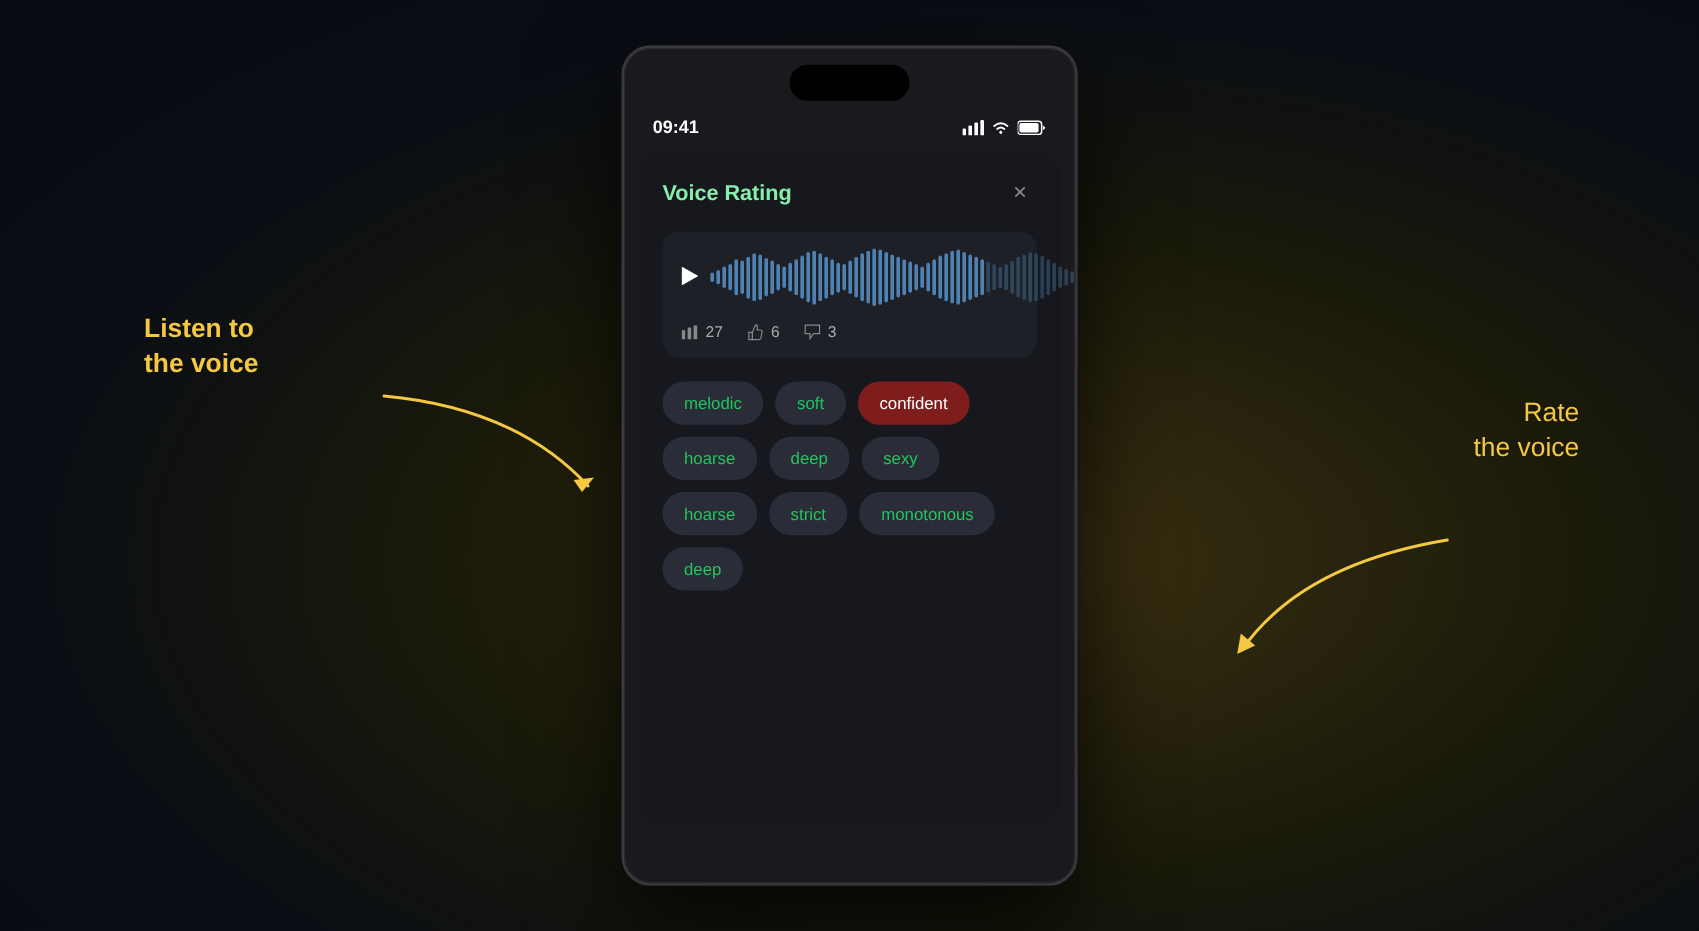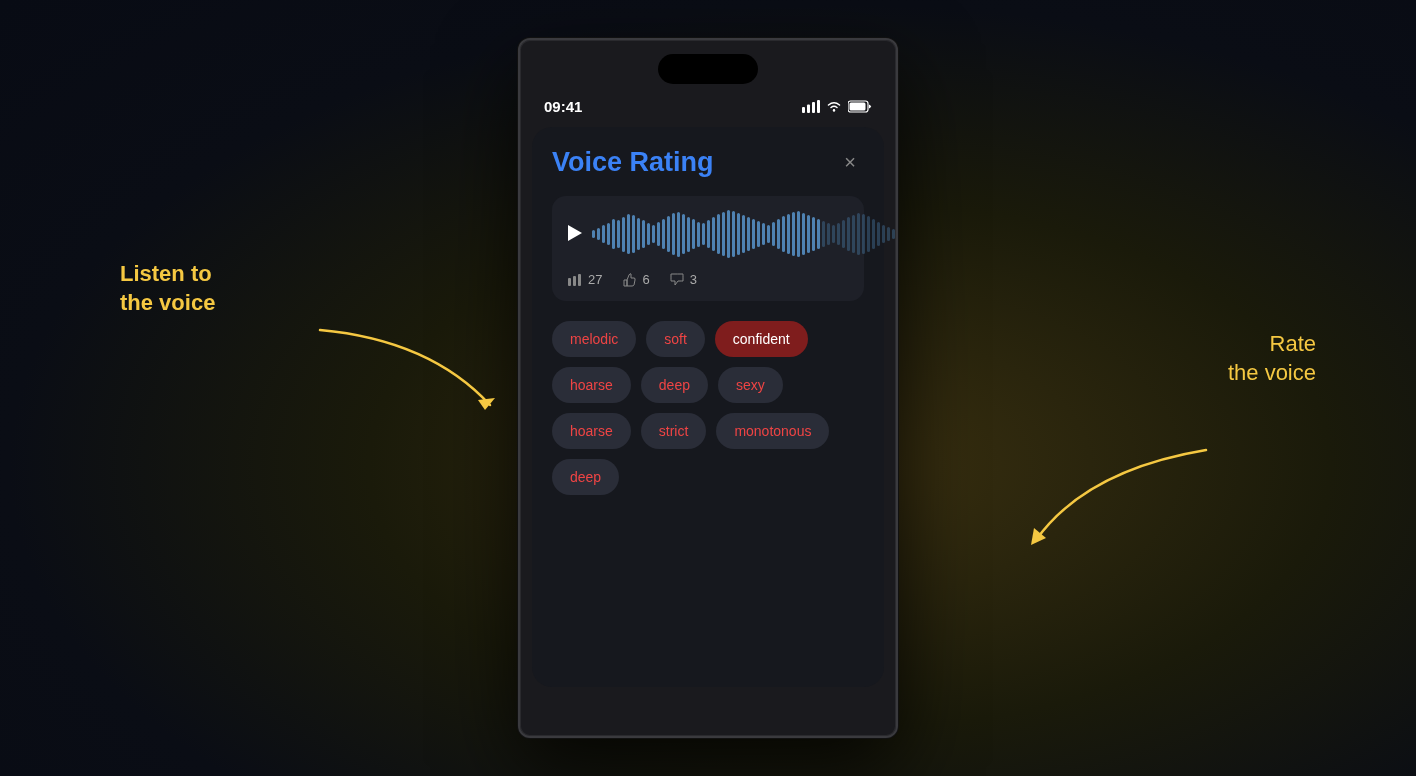--- a/index.html
+++ b/index.html
@@ -52,21 +52,21 @@
       right: 200px;
       top: 440px;
       z-index: 10;
     }
 
     
     .phone-frame {
       width: 380px;
       height: 700px;
       background: #1a1a1e;
-      border-radius: 12px;
+      border-radius: 24px;
       border: 2px solid #3a3a3e;
       position: relative;
       box-shadow:
         0 0 0 1px #111,
         0 30px 80px rgba(0,0,0,0.8),
         inset 0 0 0 1px #2a2a2e;
       overflow: hidden;
       z-index: 5;
     }
 
@@ -139,23 +139,23 @@
     }
 
     .modal-header {
       display: flex;
       justify-content: space-between;
       align-items: center;
       margin-bottom: 18px;
     }
 
     .modal-title {
-      font-size: 27px;
+      font-size: 18px;
       font-weight: 700;
-      color: #3b82f6;
+      color: #86efac;
     }
 
     .close-btn {
       width: 28px;
       height: 28px;
       display: flex;
       align-items: center;
       justify-content: center;
       color: #888;
       font-size: 20px;
@@ -231,21 +231,21 @@
       border-radius: 25px;
       font-size: 14px;
       font-weight: 500;
       cursor: pointer;
       border: none;
       outline: none;
     }
 
     .tag.default {
       background: #2a2d38;
-      color: #ef4444;
+      color: #22c55e;
     }
 
     .tag.selected {
       background: #7f1d1d;
       color: #fff;
     }
 
     
     .report-row {
       display: flex;

